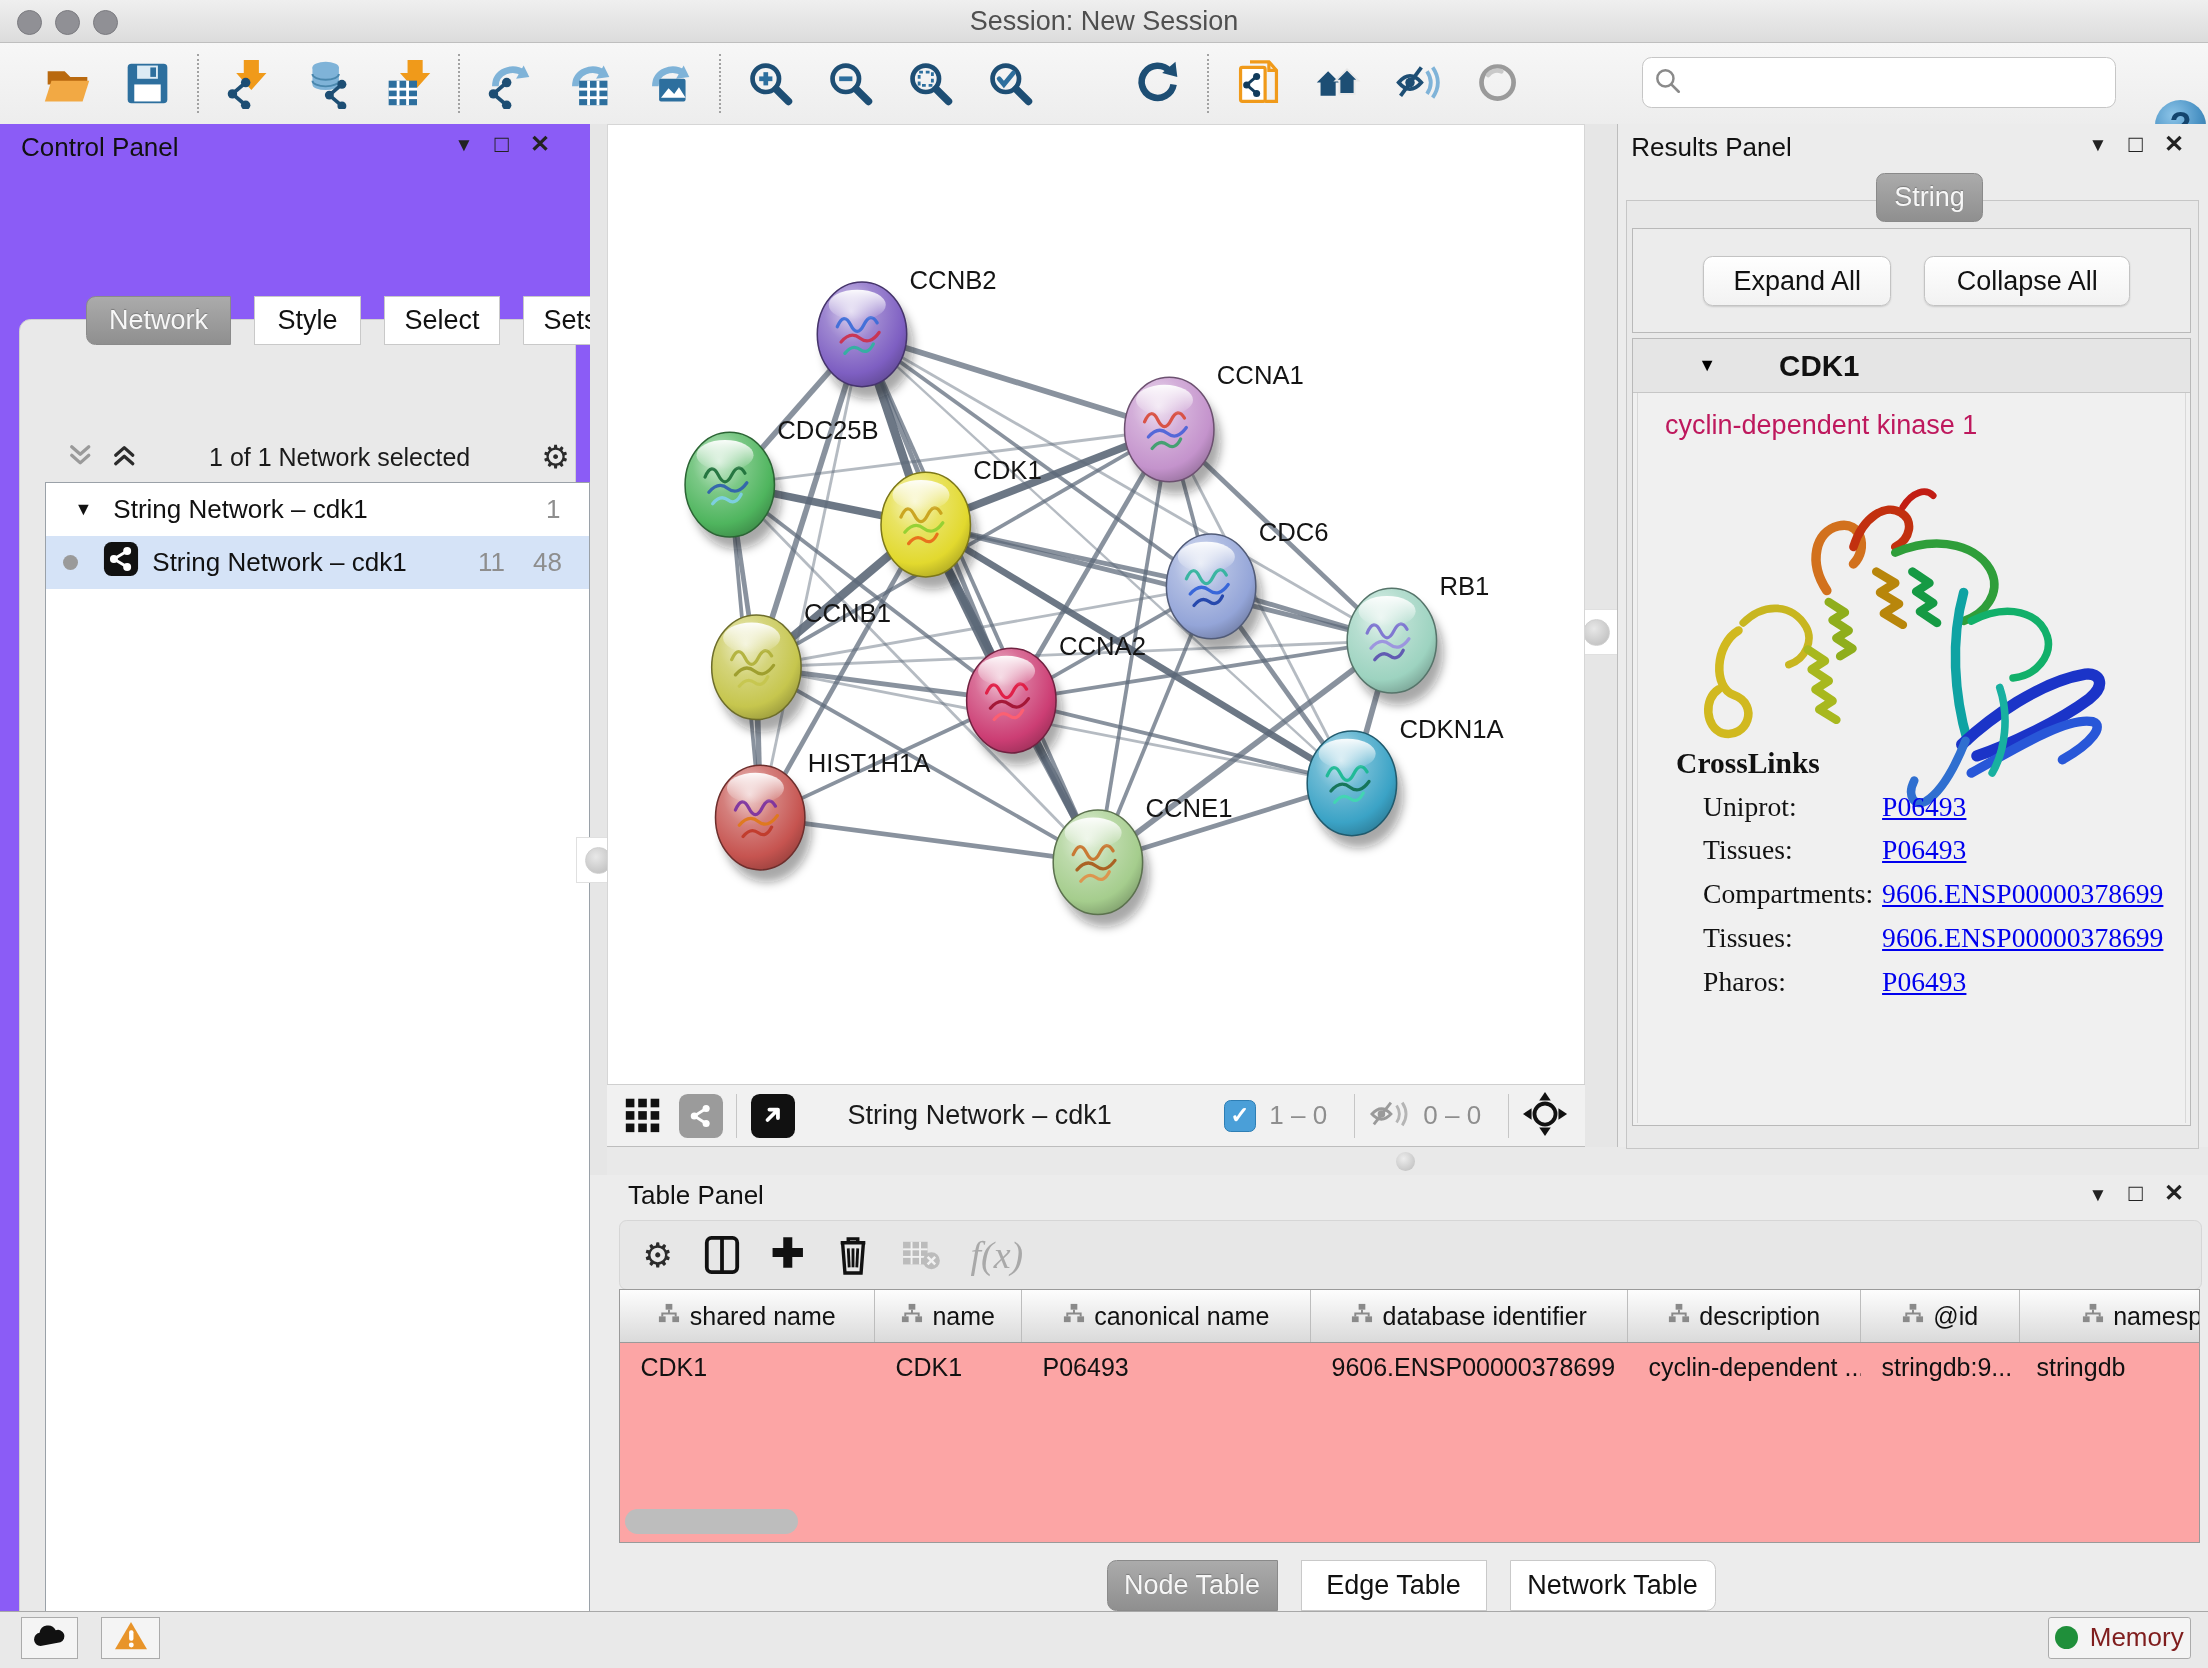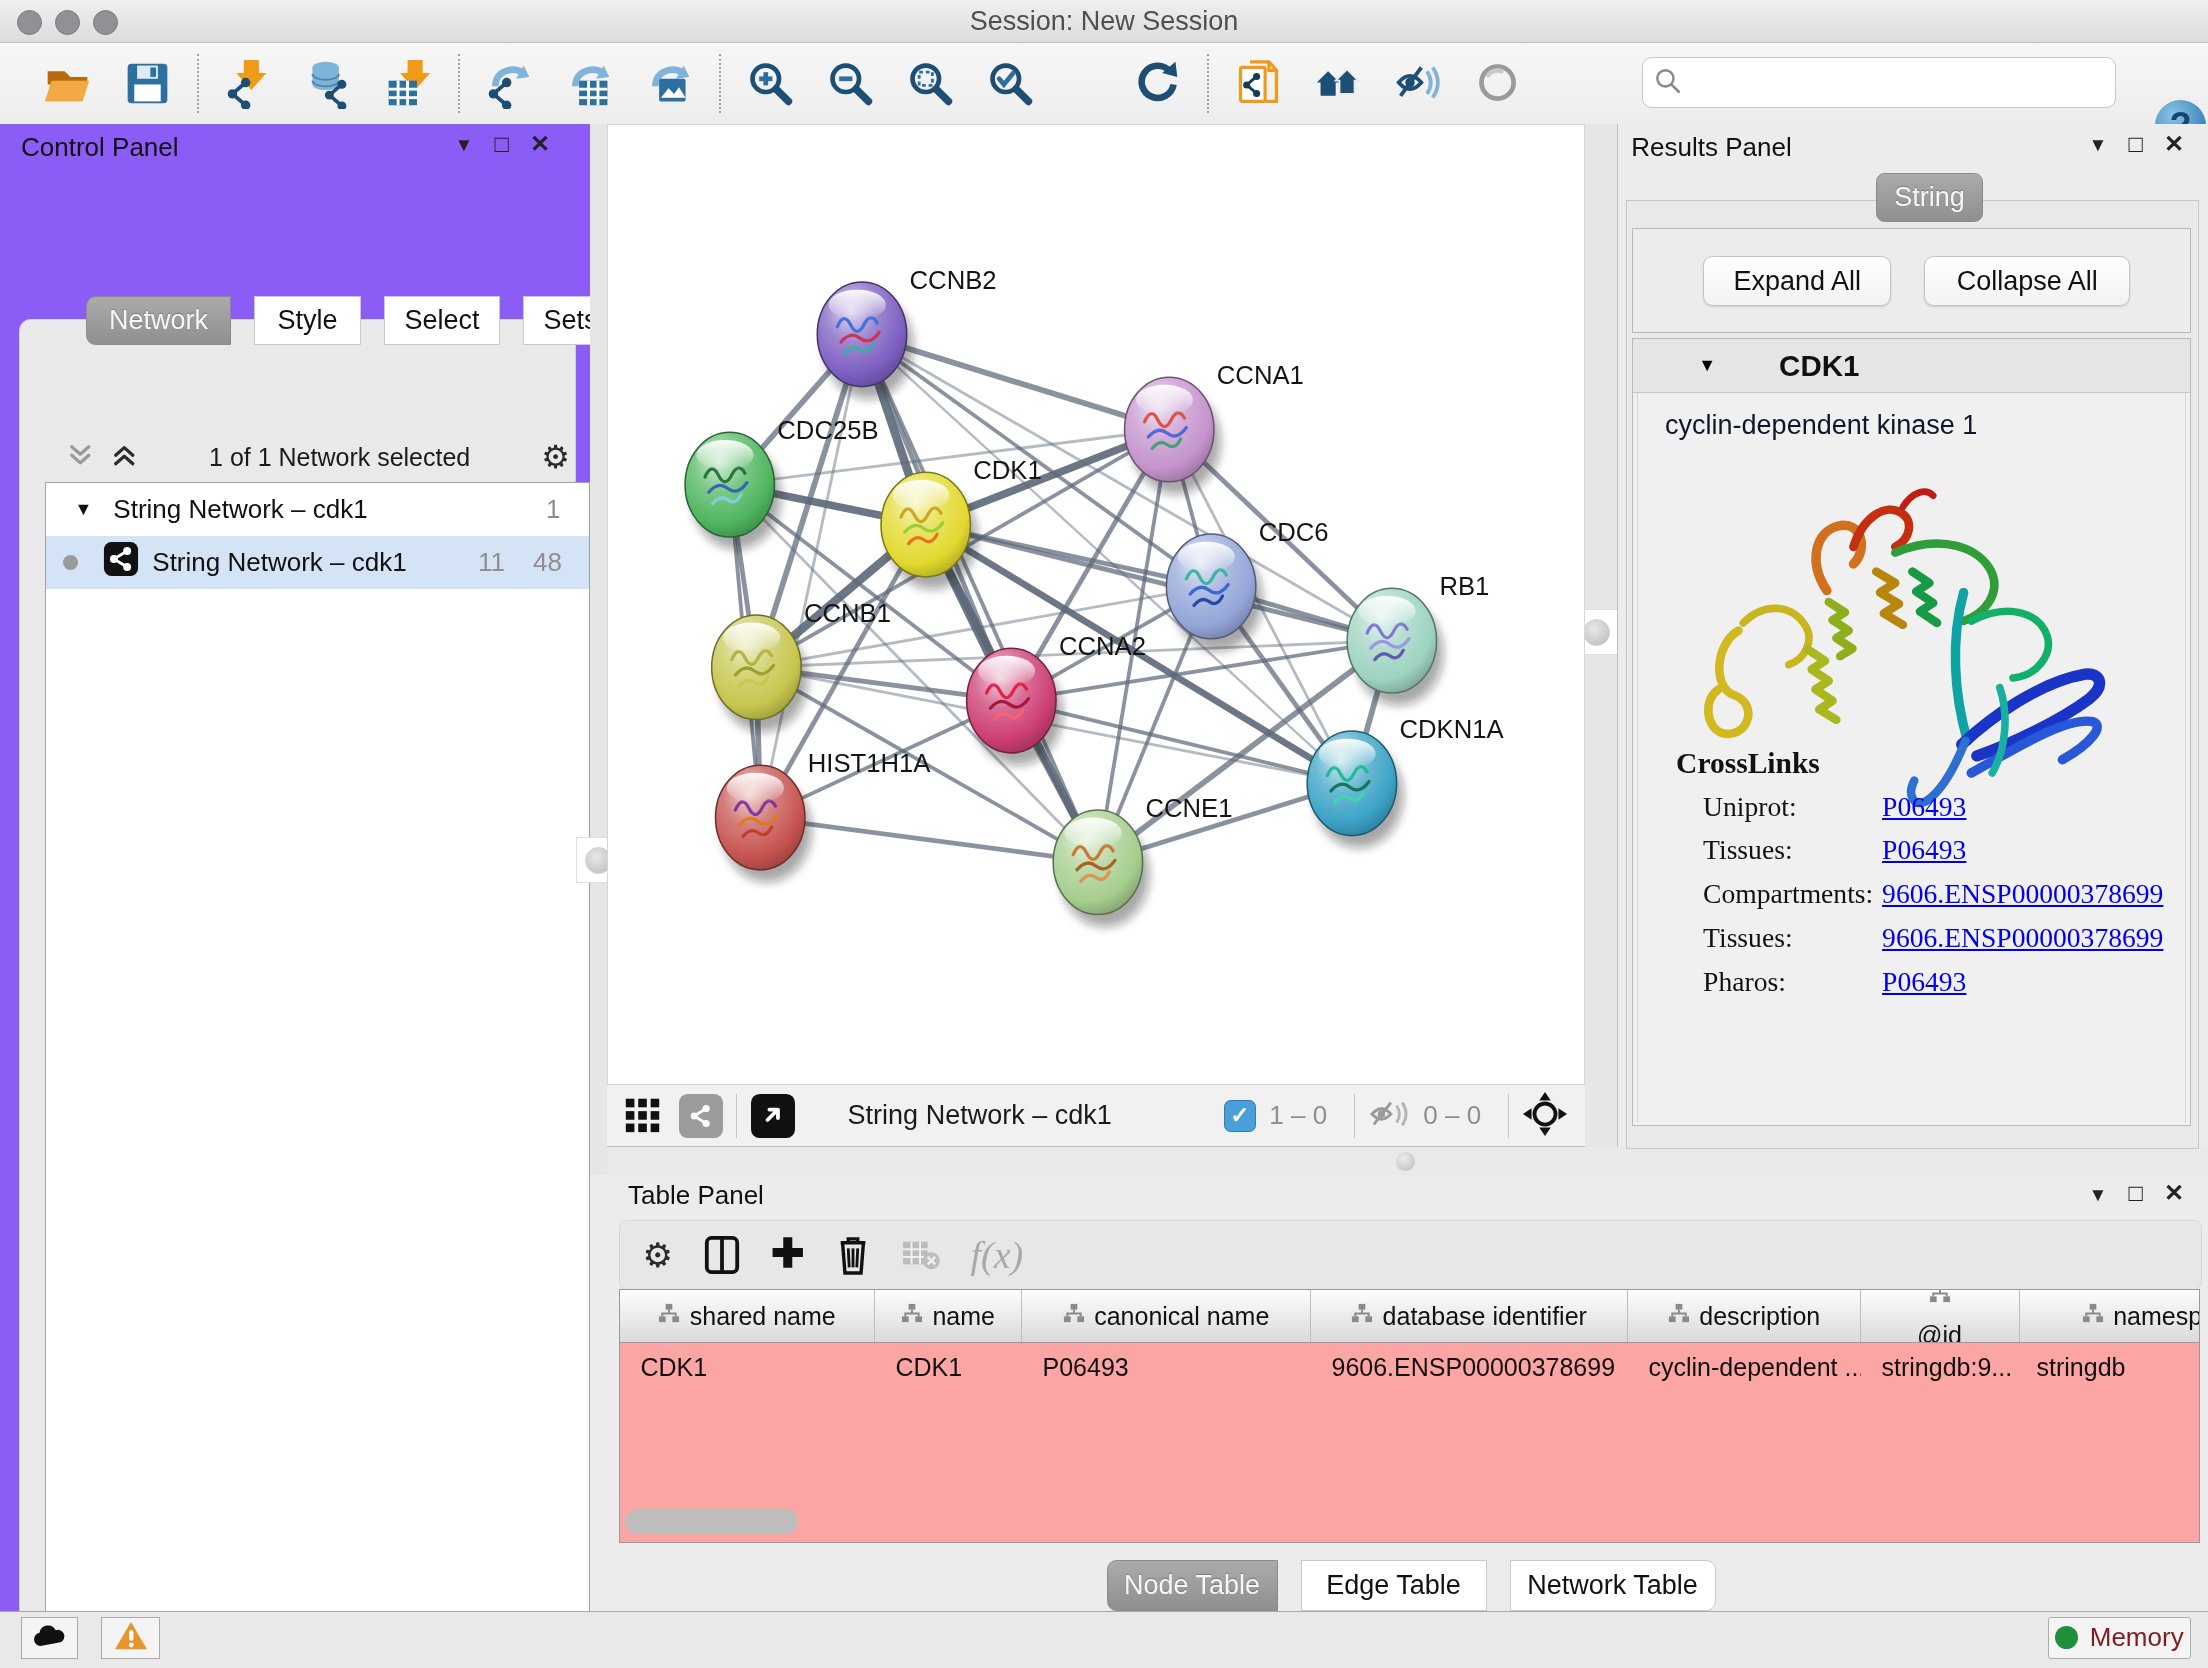--- a/index.html
+++ b/index.html
@@ -681,21 +681,21 @@
       <div class="rp-actions">
         <div class="btn" style="position:absolute;left:70px;top:27px;width:186px;height:48px">Expand All</div>
         <div class="btn" style="position:absolute;left:291px;top:27px;width:204px;height:48px">Collapse All</div>
       </div>
       <div class="rp-section">
         <div class="rp-sec-head">
           <span style="margin-left:65px;font-size:18px">▼</span>
           <span style="margin-left:63px;font-size:29.5px;font-weight:bold;color:#111">CDK1</span>
         </div>
         <div class="rp-sec-body">
-          <div style="position:absolute;left:27px;top:17px;font-size:27px;color:#0f172a">cyclin-dependent kinase 1</div>
+          <div style="position:absolute;left:27px;top:17px;font-size:27px;color:#be185d">cyclin-dependent kinase 1</div>
           <div style="position:absolute;left:48px;top:57px">
             <svg width="447" height="380" viewBox="0 0 470 400">
               <g fill="none" stroke-linecap="round" stroke-linejoin="round">
                 <path d="M55 190 C30 205 28 250 50 258 C78 268 64 305 38 298 C20 292 18 262 34 252" stroke="#d1b91f" stroke-width="9"></path>
                 <path d="M60 182 C82 160 112 162 126 186 C134 200 126 220 108 226" stroke="#c8b620" stroke-width="8"></path>
                 <path d="M128 210 l18 12 l-14 9 l18 12 l-14 9 l18 12 l-14 9 l18 11" stroke="#a8b81e" stroke-width="9"></path>
                 <path d="M150 160 l17 11 l-13 8 l17 11 l-13 8 l17 11 l-13 8" stroke="#8fae1c" stroke-width="9"></path>
                 <path d="M148 148 C128 118 136 86 160 80 C184 74 192 104 176 120" stroke="#d2711d" stroke-width="10"></path>
                 <path d="M176 102 C186 70 210 56 226 66 C240 74 236 94 220 102" stroke="#c2300f" stroke-width="9"></path>
                 <path d="M228 60 C238 44 252 40 260 48" stroke="#c21d14" stroke-width="7"></path>
@@ -817,21 +817,21 @@
             <span><svg width="23" height="23" viewBox="0 0 24 24">
                 <g fill="#8a8a8a">
                   <rect x="9" y="2" width="7" height="6"></rect>
                   <rect x="2" y="15" width="7" height="6"></rect>
                   <rect x="16" y="15" width="7" height="6"></rect>
                 </g>
                 <path d="M12.5 8 v4 M5.5 15 v-3 h14 v3" fill="none" stroke="#8a8a8a" stroke-width="2"></path>
               </svg></span>
             <span>description</span>
           </div>
-          <div class="th" style="width: 159px; flex-direction: column;">
+          <div class="th" style="width: 159px;">
             <span><svg width="23" height="23" viewBox="0 0 24 24">
                 <g fill="#8a8a8a">
                   <rect x="9" y="2" width="7" height="6"></rect>
                   <rect x="2" y="15" width="7" height="6"></rect>
                   <rect x="16" y="15" width="7" height="6"></rect>
                 </g>
                 <path d="M12.5 8 v4 M5.5 15 v-3 h14 v3" fill="none" stroke="#8a8a8a" stroke-width="2"></path>
               </svg></span>
             <span>@id</span>
           </div>

